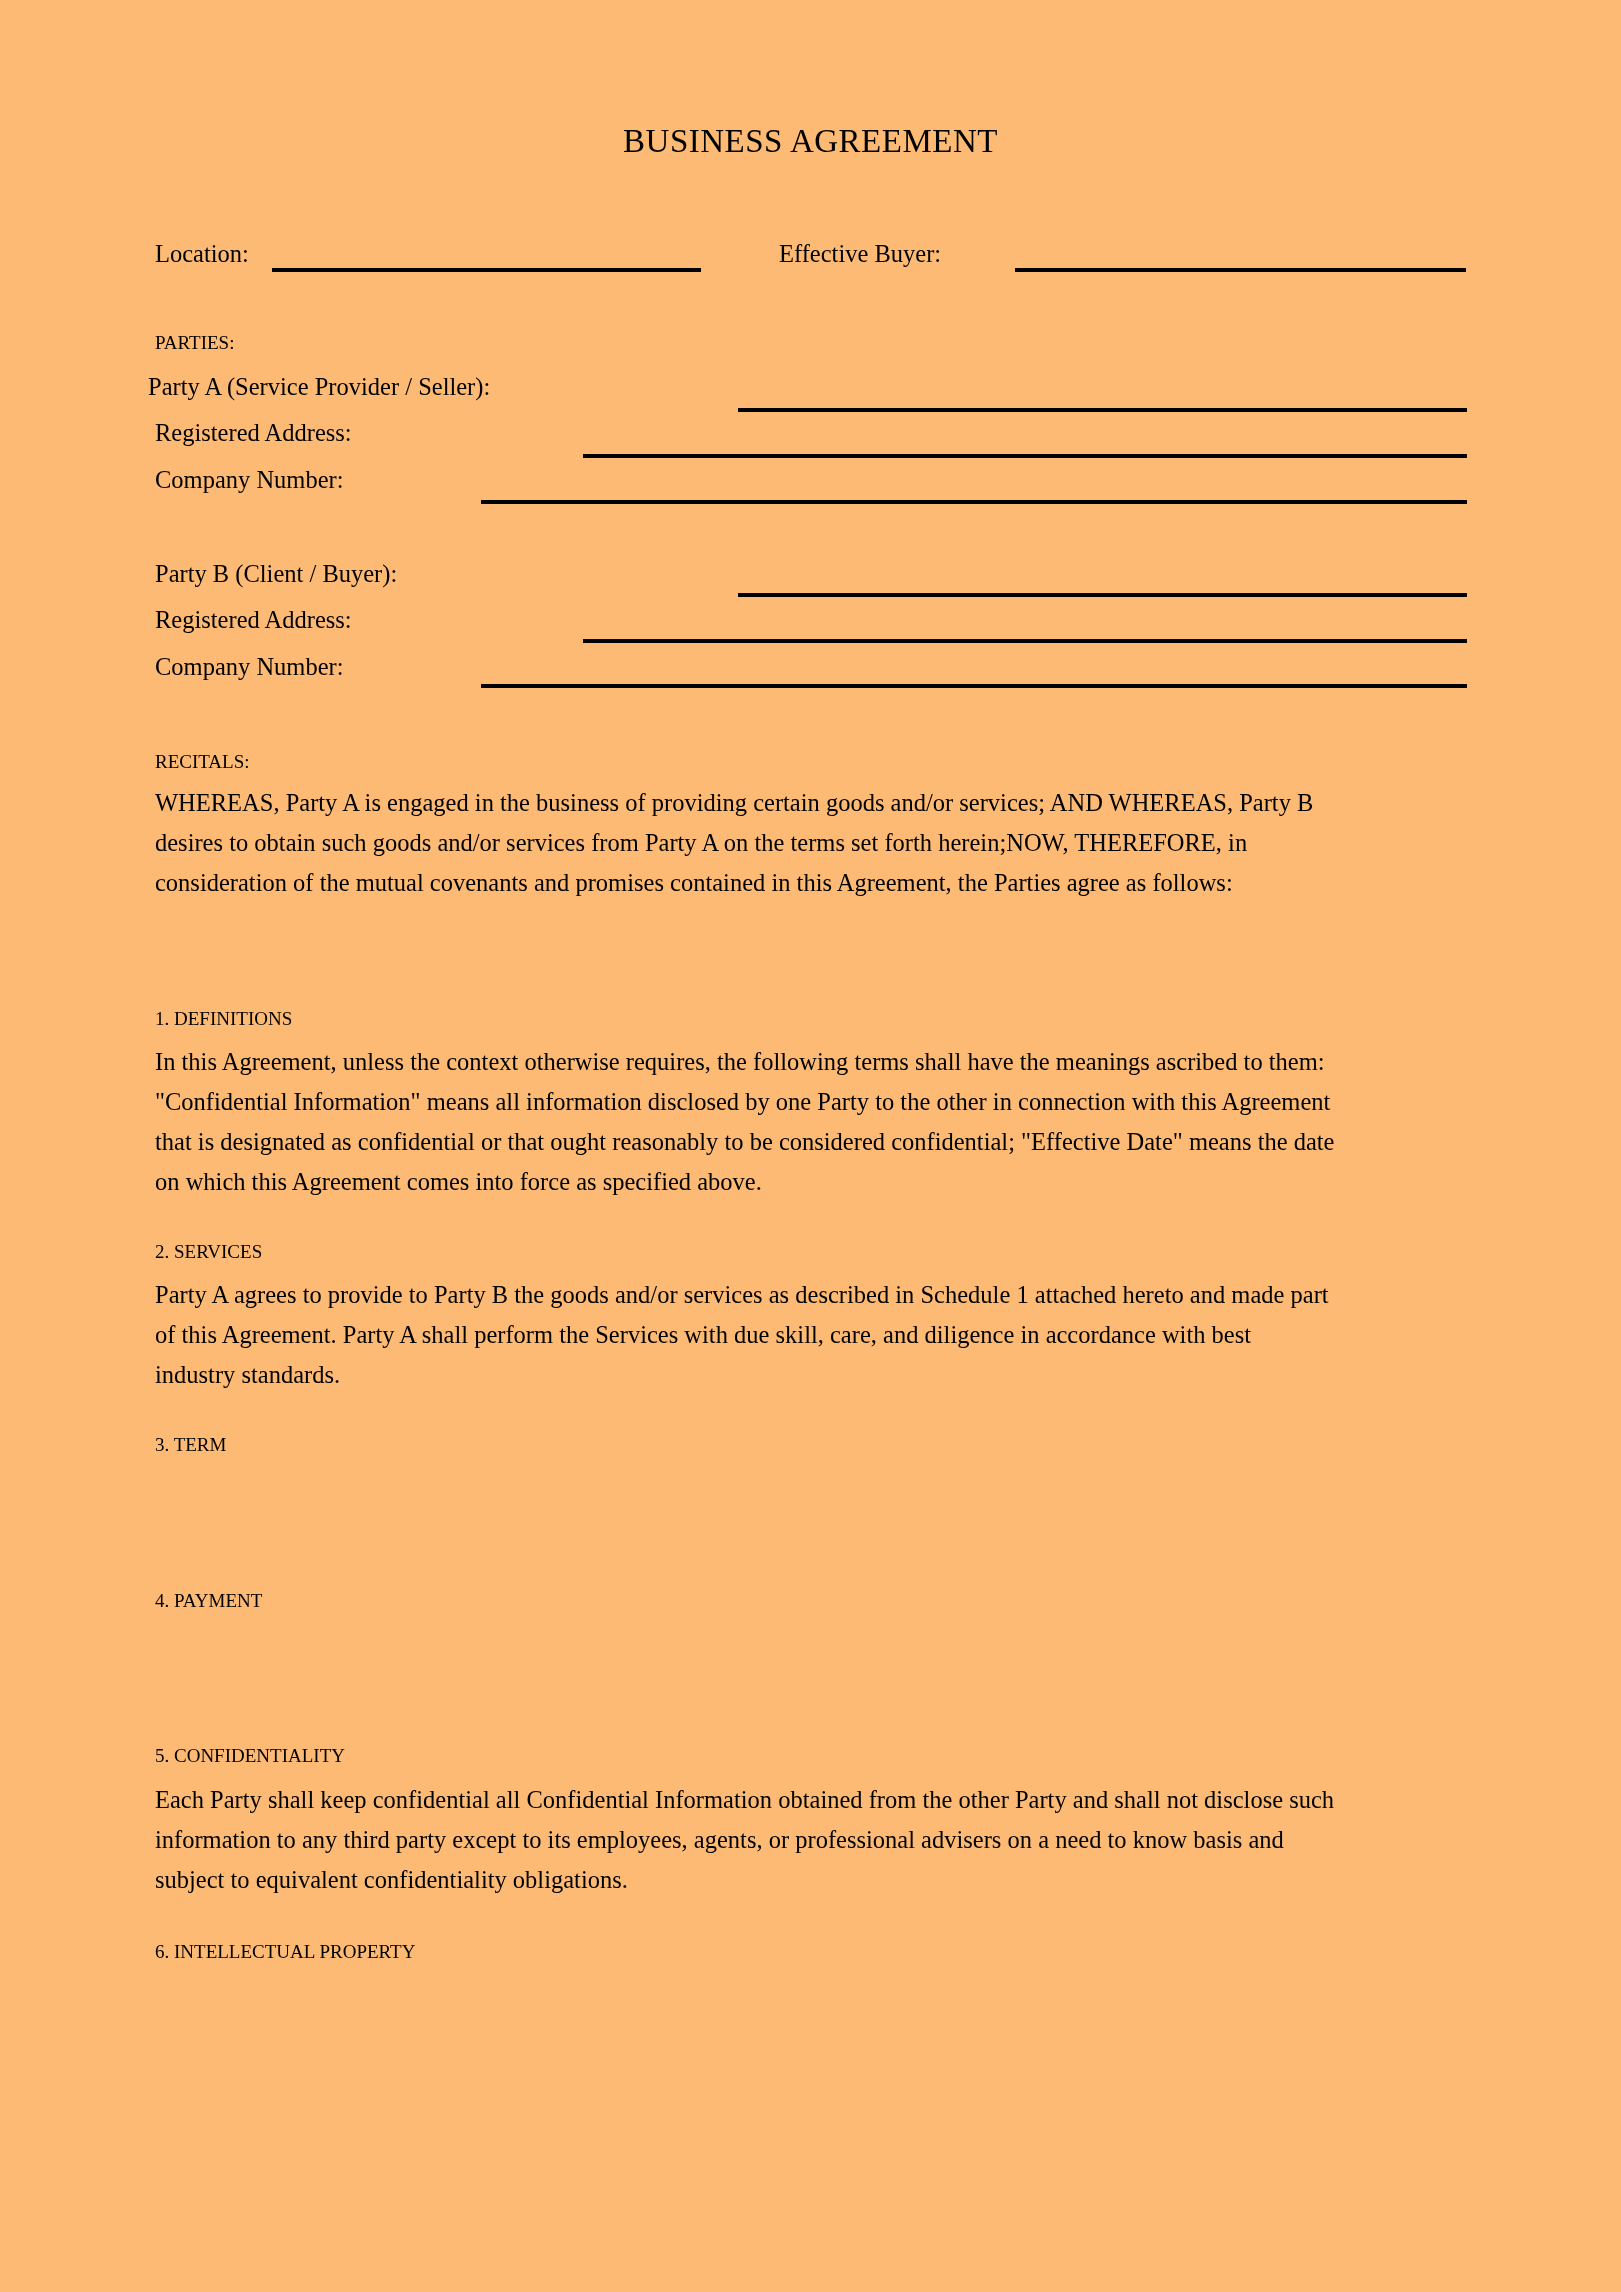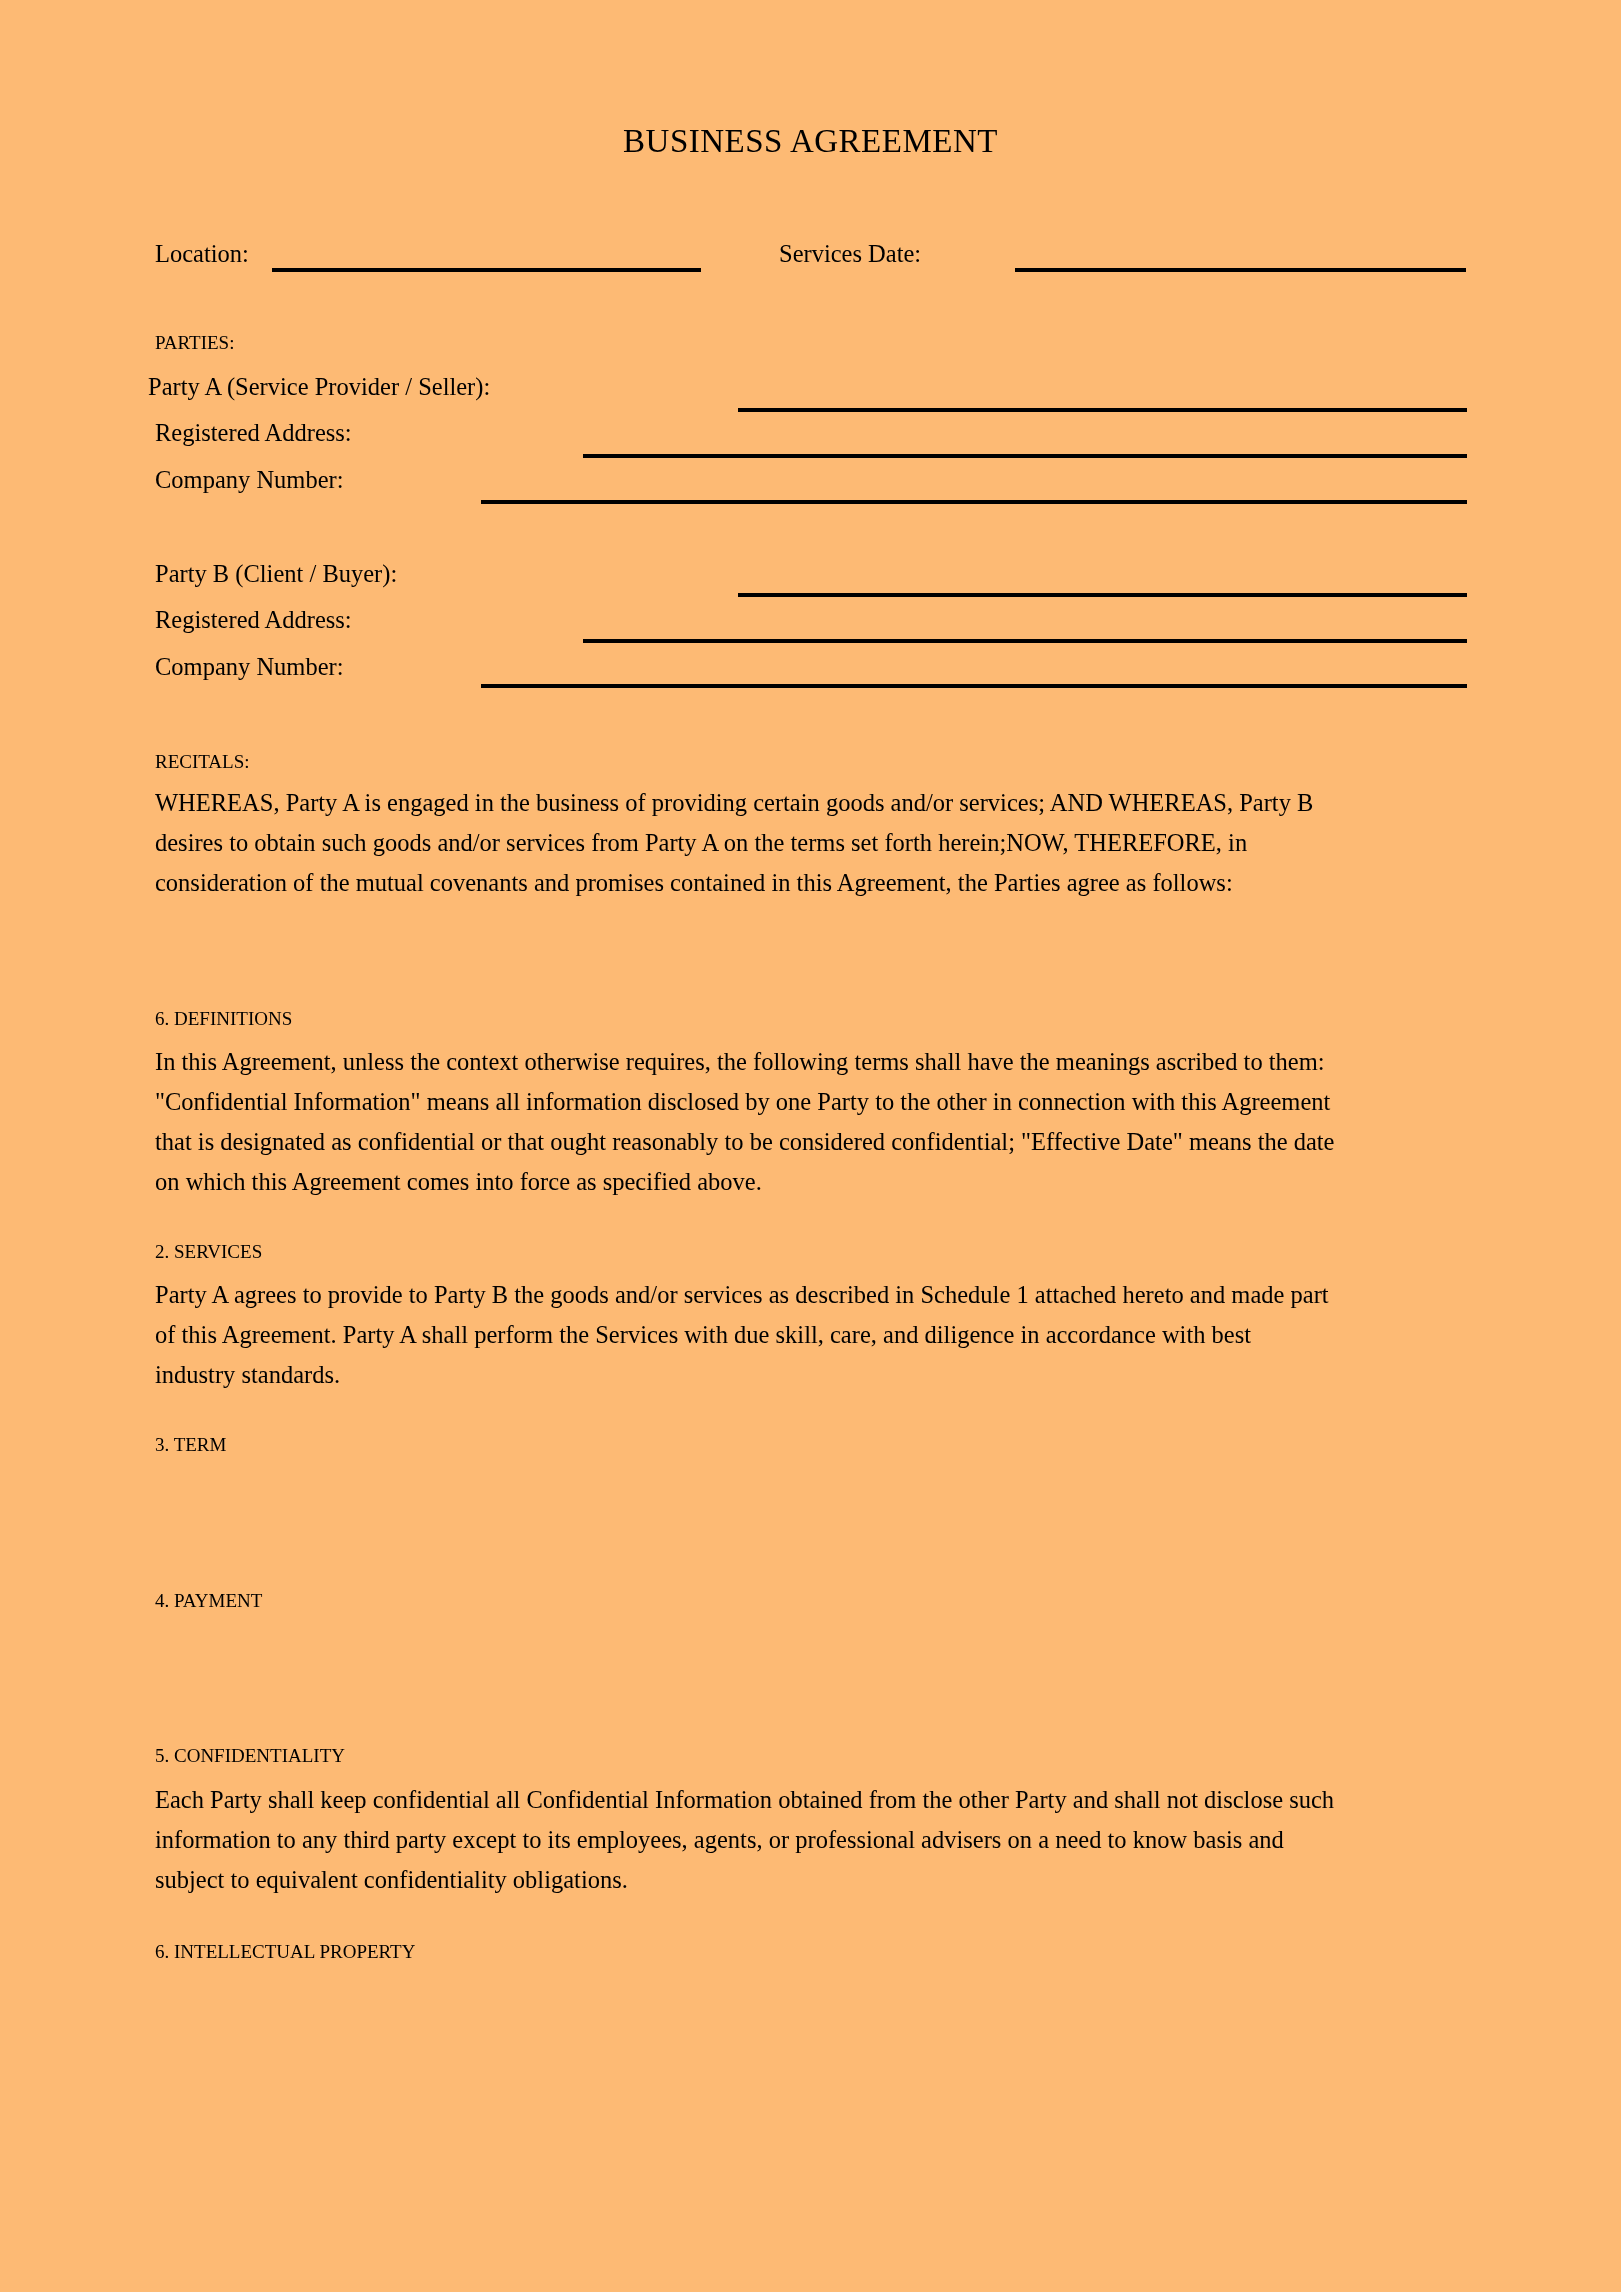--- a/index.html
+++ b/index.html
@@ -62,21 +62,21 @@
 </style>
 </head>
 <body>
 
 <div class="page">
 
   <h1 class="doc-title">BUSINESS AGREEMENT</h1>
 
   <div class="lbl" style="left:155px; top:242px;">Location:</div>
   <div class="fill-line" style="left:272px; top:268px; width:429px;"></div>
-  <div class="lbl" style="left:779px; top:242px;">Services Date:</div>
+  <div class="lbl" style="left:779px; top:242px;">Effective Buyer:</div>
   <div class="fill-line" style="left:1015px; top:268px; width:451px;"></div>
 
   <div class="heading" style="top:331px;">PARTIES:</div>
 
   <div class="lbl" style="left:148px; top:375px;">Party A (Service Provider / Seller):</div>
   <div class="fill-line" style="left:738px; top:408px; width:729px;"></div>
   <div class="lbl" style="left:155px; top:421px;">Registered Address:</div>
   <div class="fill-line" style="left:583px; top:454px; width:884px;"></div>
   <div class="lbl" style="left:155px; top:468px;">Company Number:</div>
   <div class="fill-line" style="left:481px; top:500px; width:986px;"></div>
@@ -86,21 +86,21 @@
   <div class="lbl" style="left:155px; top:608px;">Registered Address:</div>
   <div class="fill-line" style="left:583px; top:639px; width:884px;"></div>
   <div class="lbl" style="left:155px; top:655px;">Company Number:</div>
   <div class="fill-line" style="left:481px; top:684px; width:986px;"></div>
 
   <div class="heading" style="top:750px;">RECITALS:</div>
   <div class="para" style="top:783px;">WHEREAS, Party A is engaged in the business of providing certain goods and/or services; AND WHEREAS, Party B
 desires to obtain such goods and/or services from Party A on the terms set forth herein;NOW, THEREFORE, in
 consideration of the mutual covenants and promises contained in this Agreement, the Parties agree as follows:</div>
 
-  <div class="heading" style="top:1007px;">6. DEFINITIONS</div>
+  <div class="heading" style="top:1007px;">1. DEFINITIONS</div>
   <div class="para" style="top:1042px;">In this Agreement, unless the context otherwise requires, the following terms shall have the meanings ascribed to them:
 "Confidential Information" means all information disclosed by one Party to the other in connection with this Agreement
 that is designated as confidential or that ought reasonably to be considered confidential; "Effective Date" means the date
 on which this Agreement comes into force as specified above.</div>
 
   <div class="heading" style="top:1240px;">2. SERVICES</div>
   <div class="para" style="top:1275px;">Party A agrees to provide to Party B the goods and/or services as described in Schedule 1 attached hereto and made part
 of this Agreement. Party A shall perform the Services with due skill, care, and diligence in accordance with best
 industry standards.</div>
 

